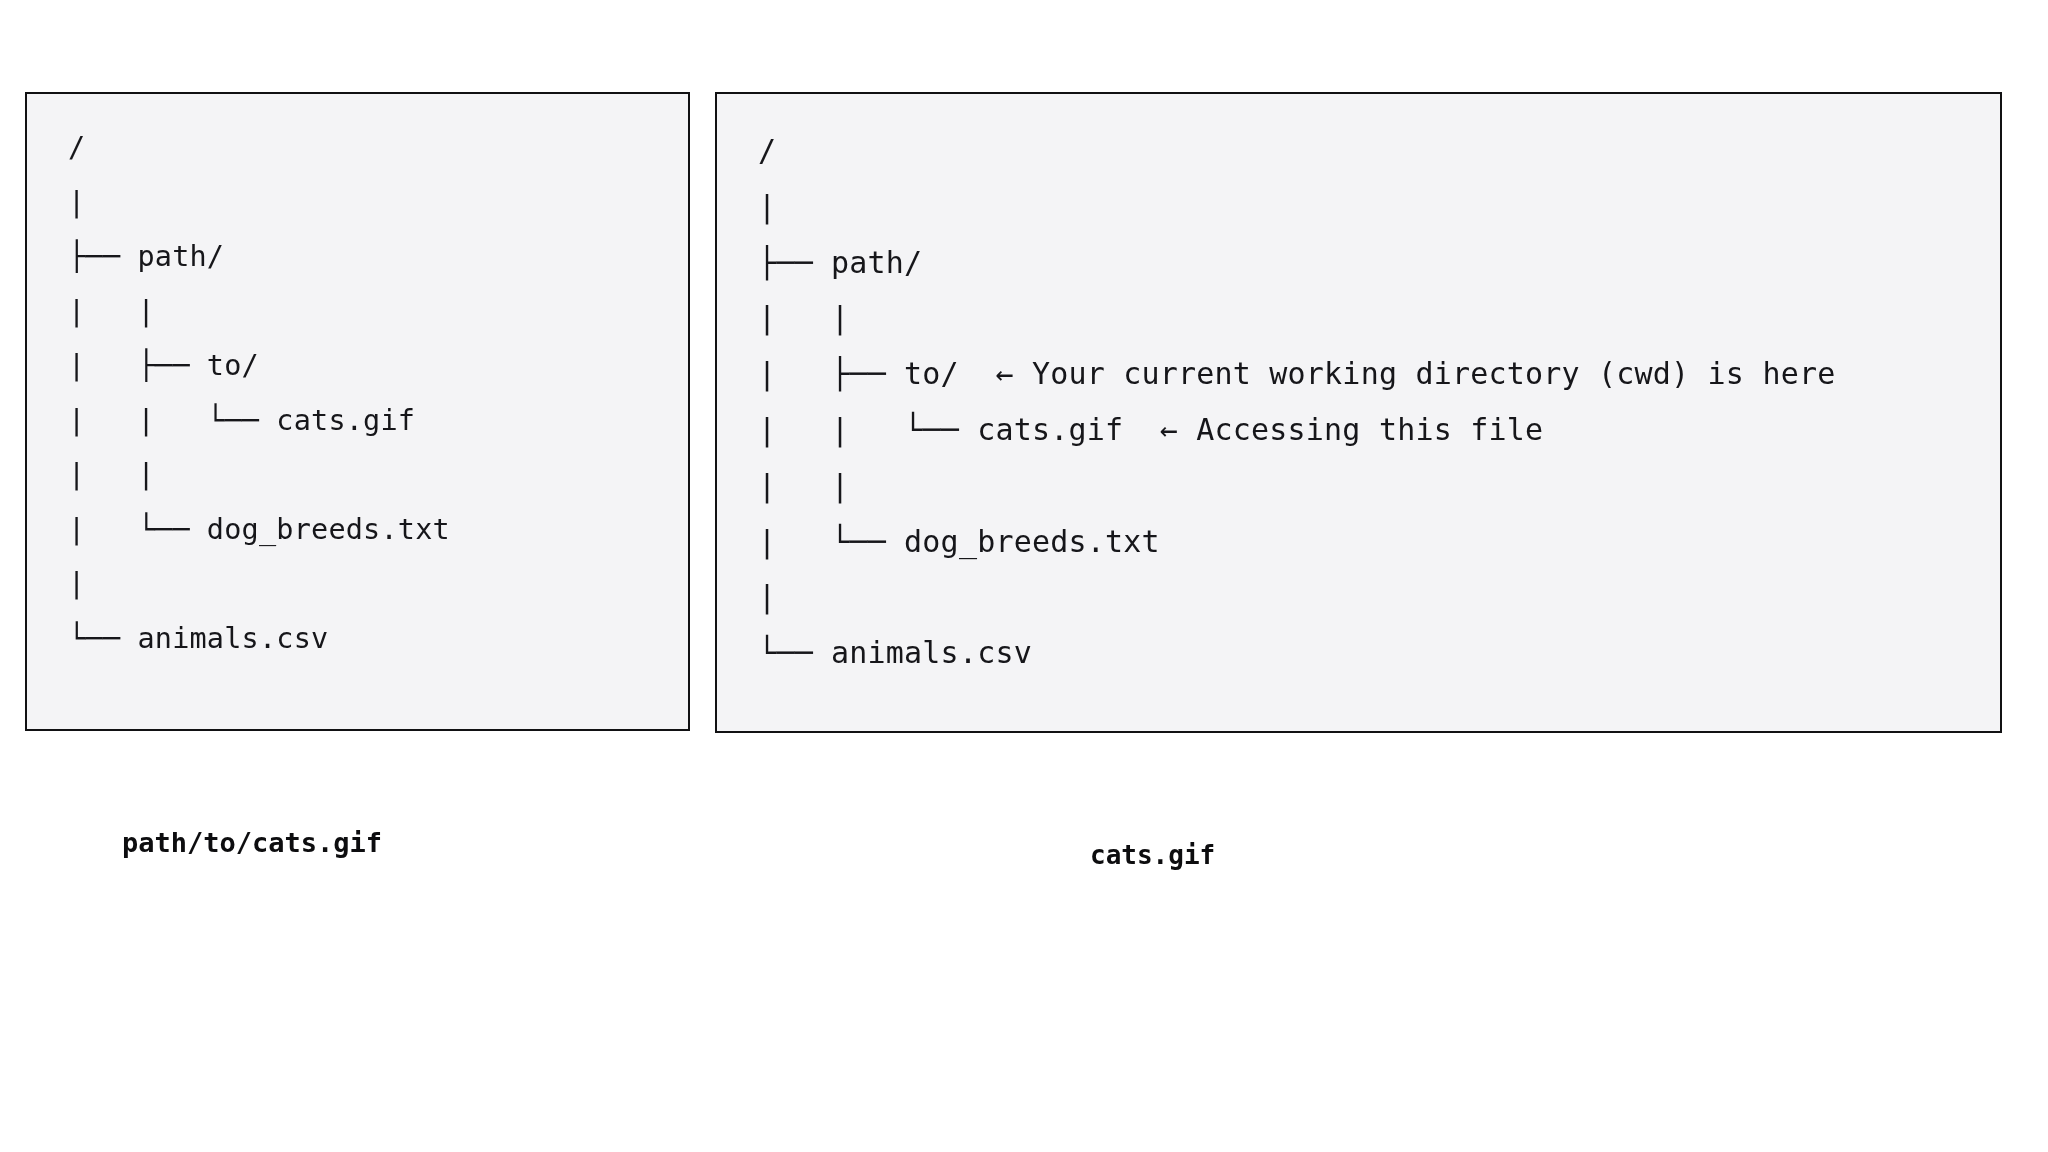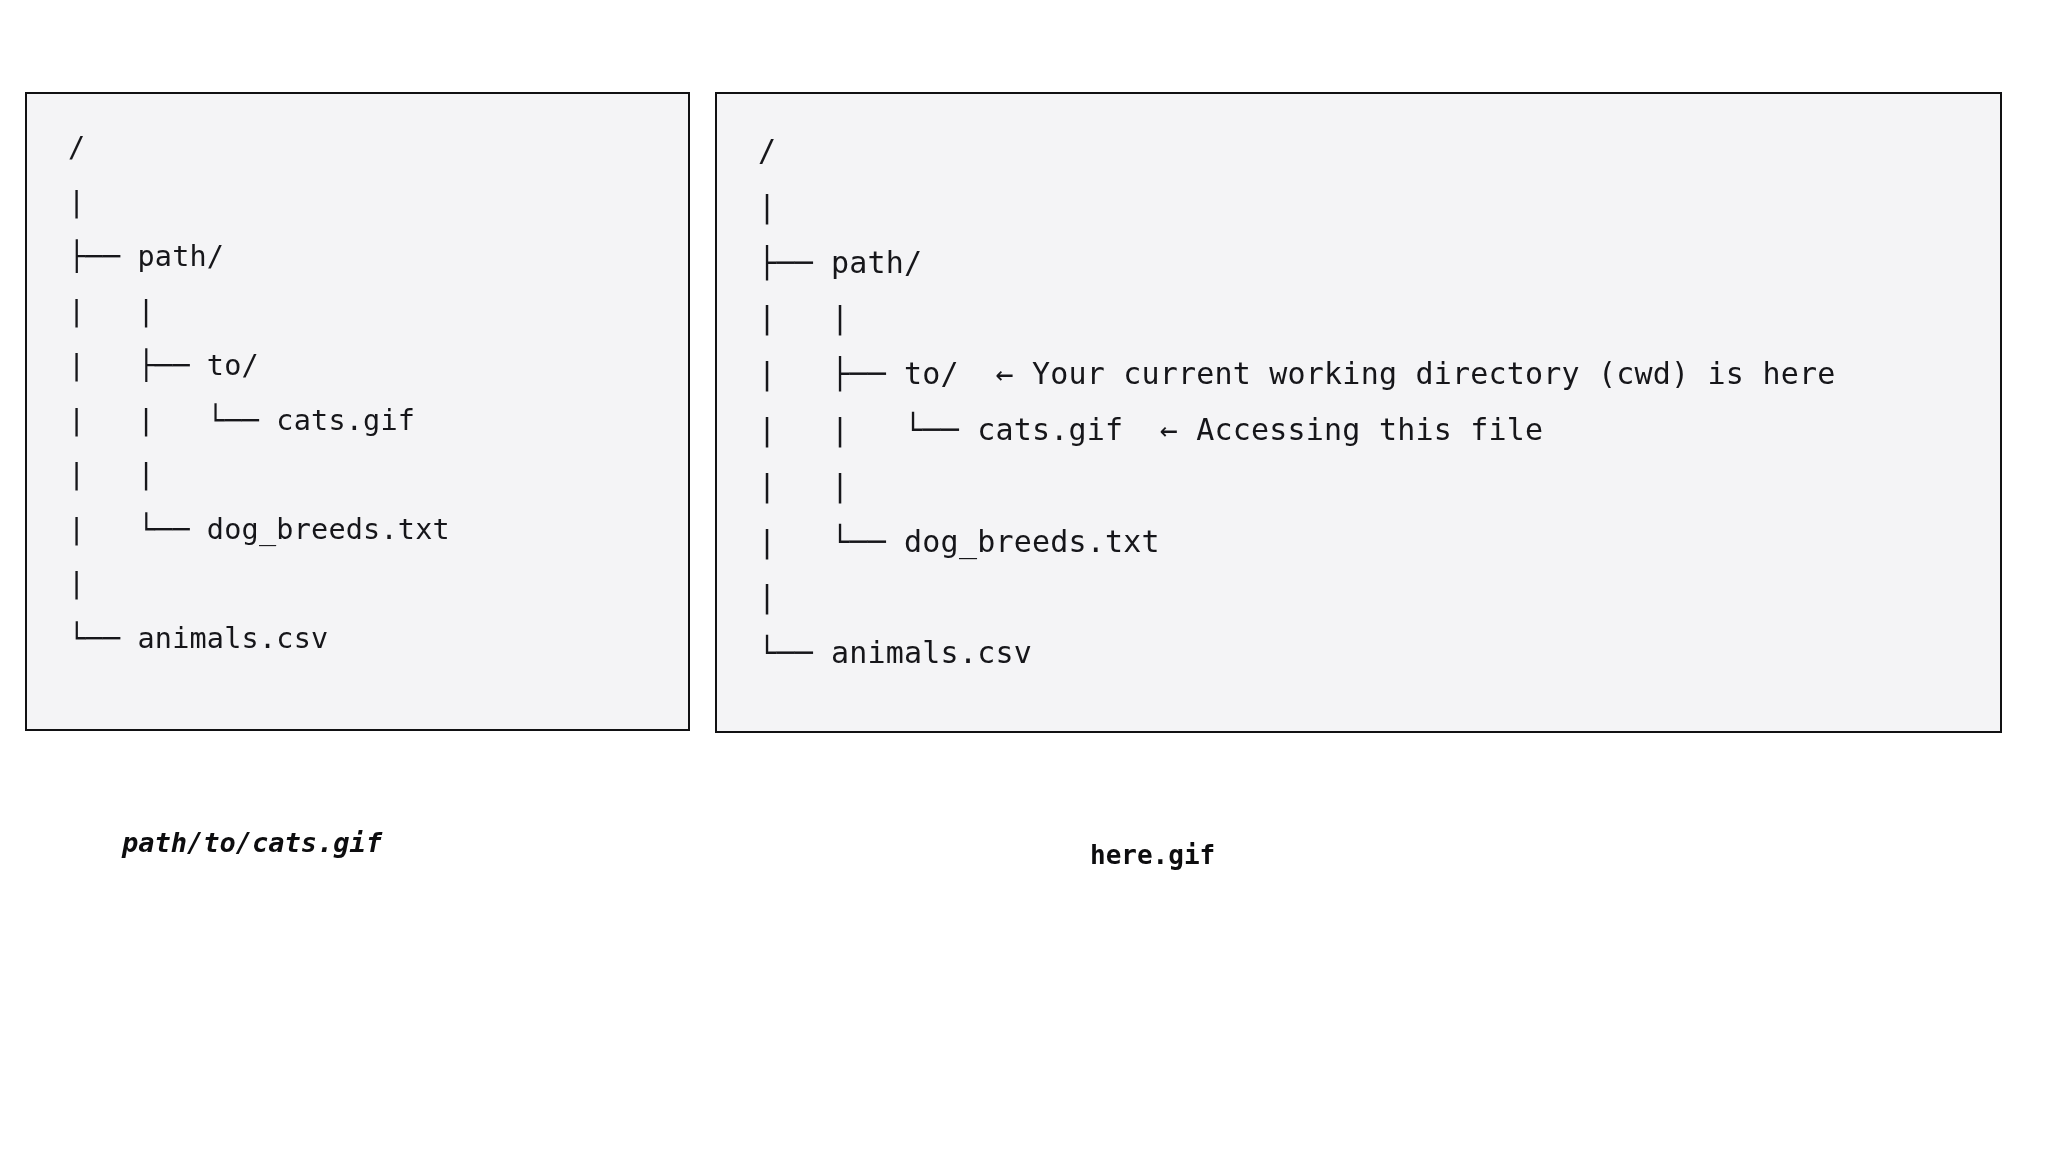--- a/index.html
+++ b/index.html
@@ -66,21 +66,20 @@
     white-space: pre;
     color: #0d0d0f;
     font-family: "DejaVu Sans Mono", monospace;
     font-weight: bold;
   }
 
   #caption-left {
     left: 122px;
     top: 827px;
     font-size: 27px;
-    font-style: italic;
   }
 
   #caption-right {
     left: 1090px;
     top: 840px;
     font-size: 26px;
   }
 </style>
 </head>
 <body>
@@ -106,13 +105,13 @@
 |   ├── to/  ← Your current working directory (cwd) is here
 |   |   └── cats.gif  ← Accessing this file
 |   |
 |   └── dog_breeds.txt
 |
 └── animals.csv</pre>
 </div>
 
 <div class="caption" id="caption-left">path/to/cats.gif</div>
 
-<div class="caption" id="caption-right">here.gif</div>
+<div class="caption" id="caption-right">cats.gif</div>
 
 </body></html>

